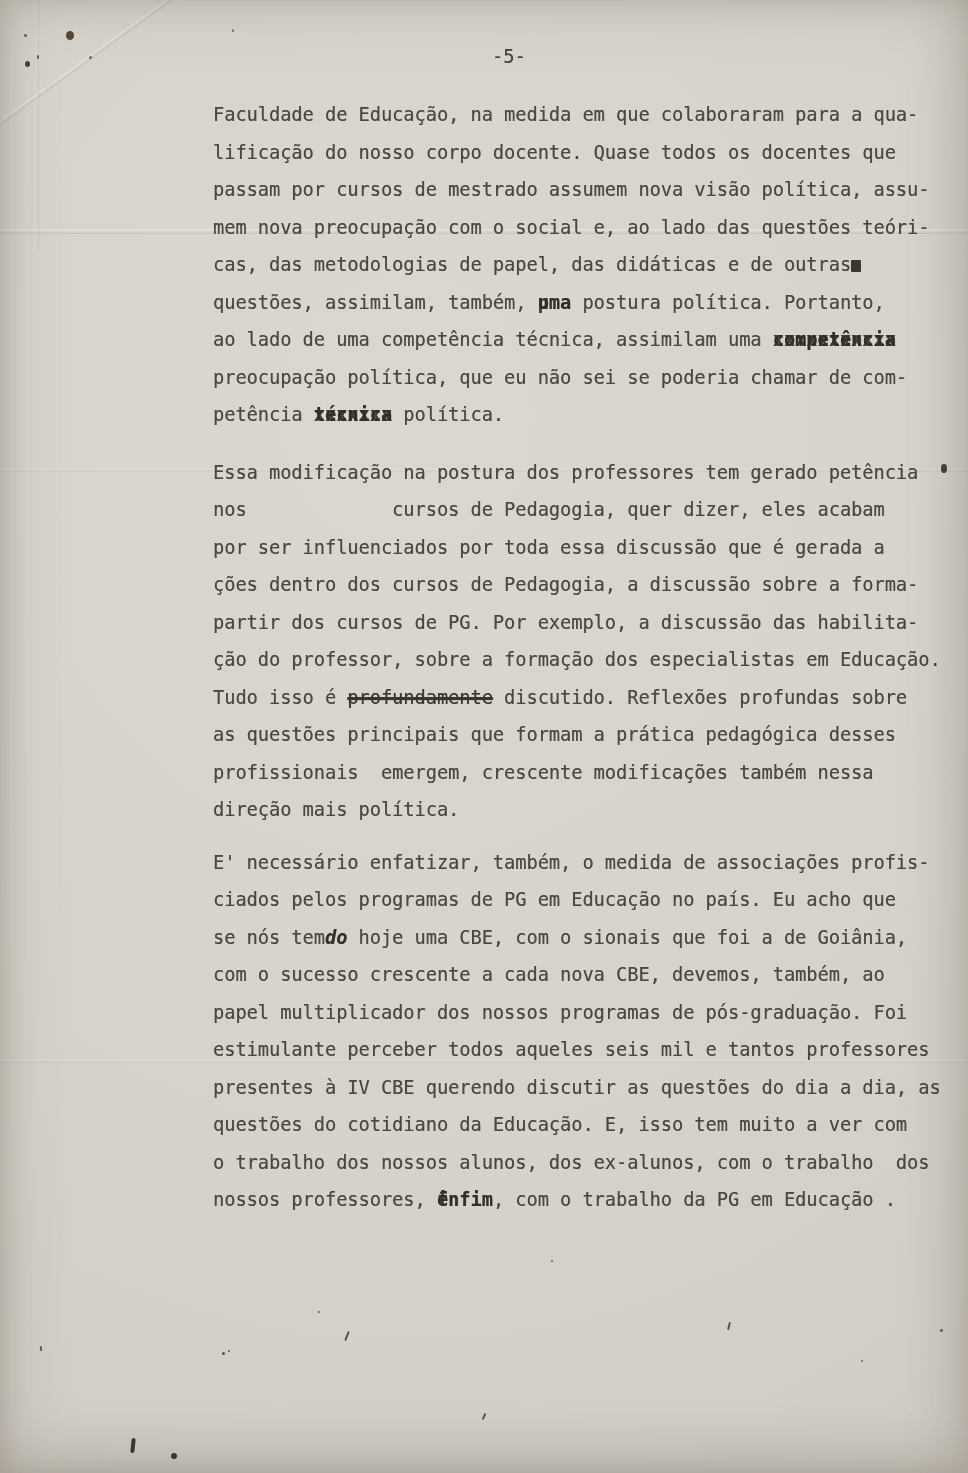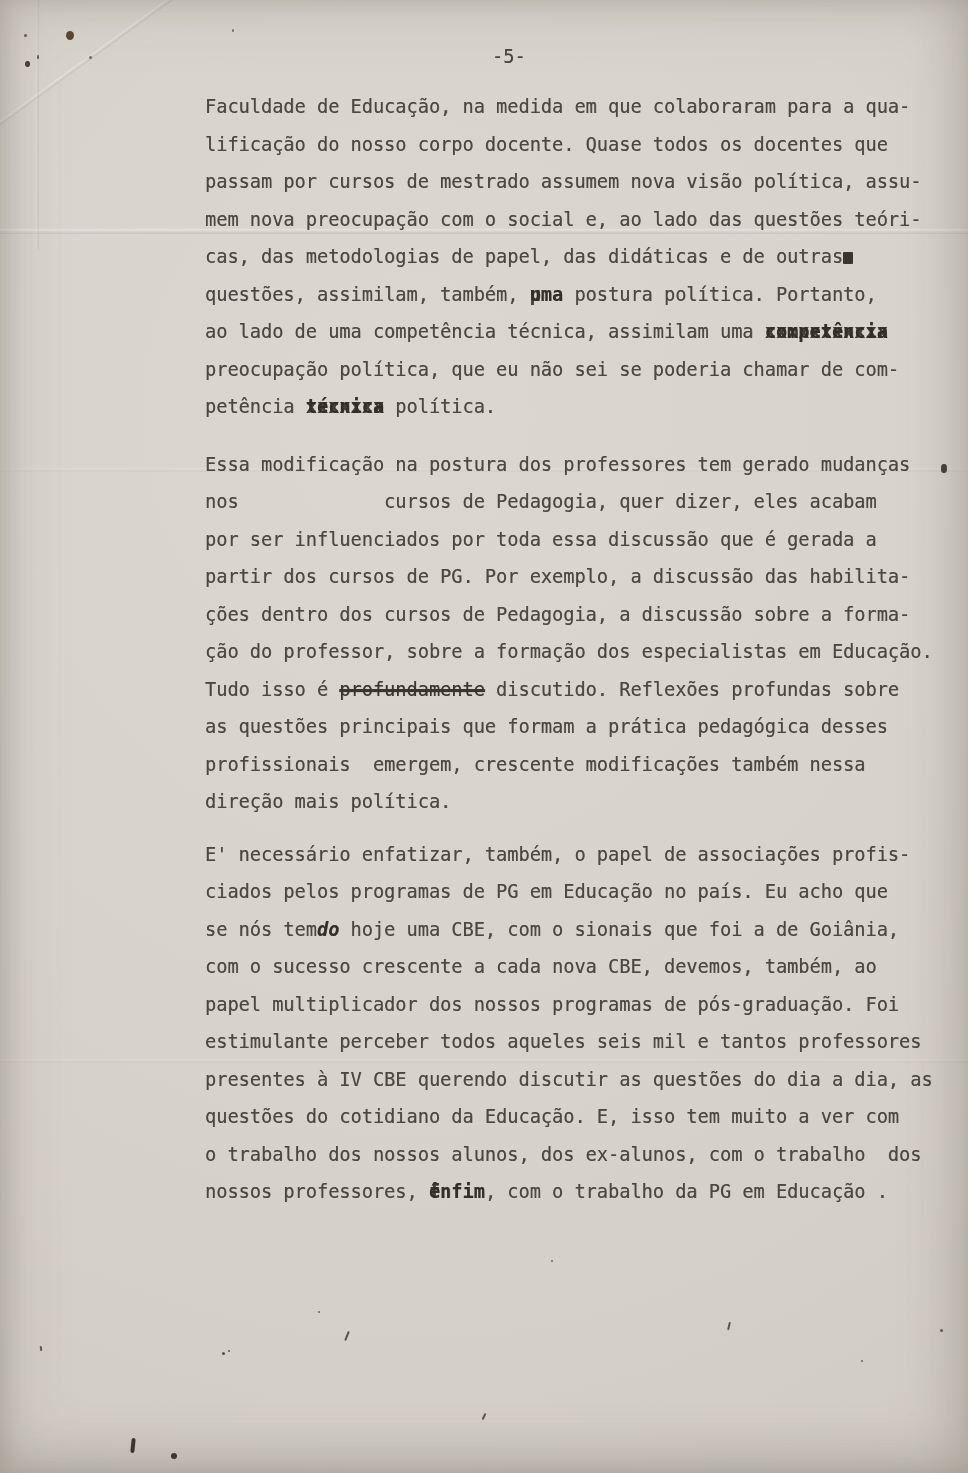--- a/index.html
+++ b/index.html
@@ -14,21 +14,21 @@
   .page-number{
     position:absolute;left:492px;top:46px;font-size:18.6px;color:#4a463f;
     text-shadow:0.3px 0.3px 0.6px rgba(58,53,45,0.55);
   }
   .text-block{
     position:absolute;left:205px;top:88px;width:760px;
     font-size:18.6px;line-height:37.5px;color:#4b4741;
     text-shadow:0.3px 0.3px 0.6px rgba(58,53,45,0.5);
   }
   .line{white-space:pre;height:37.5px;}
-  .paragraph{margin:0;}
+  .paragraph{margin:8px;}
   .paragraph + .paragraph{margin-top:20px;}
   .paragraph:nth-child(3){margin-top:15px;}
   .seg{font-weight:normal;}
   .seg-bold{font-weight:bold;color:#332f29;font-style:italic;}
   .seg-strike{font-weight:normal;color:#3a352e;text-decoration:line-through;text-decoration-thickness:2.5px;}
   .seg-xover{position:relative;display:inline-block;font-weight:bold;color:#332e27;}
   .seg-xover .xo{position:absolute;left:0;top:0;opacity:0.9;}
   .blot{display:inline-block;width:10px;height:12px;background:#3a352e;border-radius:1px;vertical-align:-1px;}
   .crease{position:absolute;left:0;width:100%;pointer-events:none;}
   .crease-h1{top:229px;height:5px;background:linear-gradient(180deg,rgba(255,255,255,0.35) 0%,rgba(122,114,100,0.16) 100%);}
@@ -58,33 +58,33 @@
         <div class="line"><span class="seg">lificação do nosso corpo docente. Quase todos os docentes que</span></div>
         <div class="line"><span class="seg">passam por cursos de mestrado assumem nova visão política, assu-</span></div>
         <div class="line"><span class="seg">mem nova preocupação com o social e, ao lado das questões teóri-</span></div>
         <div class="line"><span class="seg">cas, das metodologias de papel, das didáticas e de outras</span><span class="blot"></span></div>
         <div class="line"><span class="seg">questões, assimilam, também, </span><span class="seg seg-xover"><span class="xw">uma</span><span class="xo">p</span></span><span class="seg"> postura política. Portanto,</span></div>
         <div class="line"><span class="seg">ao lado de uma competência técnica, assimilam uma </span><span class="seg seg-xover"><span class="xw">competência</span><span class="xo">xxxxxxxxxxx</span></span></div>
         <div class="line"><span class="seg">preocupação política, que eu não sei se poderia chamar de com-</span></div>
         <div class="line"><span class="seg">petência </span><span class="seg seg-xover"><span class="xw">técnica</span><span class="xo">xxxxxxx</span></span><span class="seg"> política.</span></div>
       </div>
       <div class="paragraph">
-        <div class="line"><span class="seg">Essa modificação na postura dos professores tem gerado mudanças</span></div>
+        <div class="line"><span class="seg">Essa modificação na postura dos professores tem gerado petência</span></div>
         <div class="line"><span class="seg">nos             cursos de Pedagogia, quer dizer, eles acabam</span></div>
         <div class="line"><span class="seg">por ser influenciados por toda essa discussão que é gerada a</span></div>
+        <div class="line"><span class="seg">ções dentro dos cursos de Pedagogia, a discussão sobre a forma-</span></div>
         <div class="line"><span class="seg">partir dos cursos de PG. Por exemplo, a discussão das habilita-</span></div>
-        <div class="line"><span class="seg">ções dentro dos cursos de Pedagogia, a discussão sobre a forma-</span></div>
         <div class="line"><span class="seg">ção do professor, sobre a formação dos especialistas em Educação.</span></div>
         <div class="line"><span class="seg">Tudo isso é </span><span class="seg seg-strike">profundamente</span><span class="seg"> discutido. Reflexões profundas sobre</span></div>
         <div class="line"><span class="seg">as questões principais que formam a prática pedagógica desses</span></div>
         <div class="line"><span class="seg">profissionais  emergem, crescente modificações também nessa</span></div>
         <div class="line"><span class="seg">direção mais política.</span></div>
       </div>
       <div class="paragraph">
-        <div class="line"><span class="seg">E' necessário enfatizar, também, o papel de associações profis-</span></div>
+        <div class="line"><span class="seg">E' necessário enfatizar, também, o medida de associações profis-</span></div>
         <div class="line"><span class="seg">ciados pelos programas de PG em Educação no país. Eu acho que</span></div>
         <div class="line"><span class="seg">se nós tem</span><span class="seg seg-bold">do</span><span class="seg"> hoje uma CBE, com o sionais que foi a de Goiânia,</span></div>
         <div class="line"><span class="seg">com o sucesso crescente a cada nova CBE, devemos, também, ao</span></div>
         <div class="line"><span class="seg">papel multiplicador dos nossos programas de pós-graduação. Foi</span></div>
         <div class="line"><span class="seg">estimulante perceber todos aqueles seis mil e tantos professores</span></div>
         <div class="line"><span class="seg">presentes à IV CBE querendo discutir as questões do dia a dia, as</span></div>
         <div class="line"><span class="seg">questões do cotidiano da Educação. E, isso tem muito a ver com</span></div>
         <div class="line"><span class="seg">o trabalho dos nossos alunos, dos ex-alunos, com o trabalho  dos</span></div>
         <div class="line"><span class="seg">nossos professores, </span><span class="seg seg-xover"><span class="xw">ênfim</span><span class="xo">f</span></span><span class="seg">, com o trabalho da PG em Educação .</span></div>
       </div>

